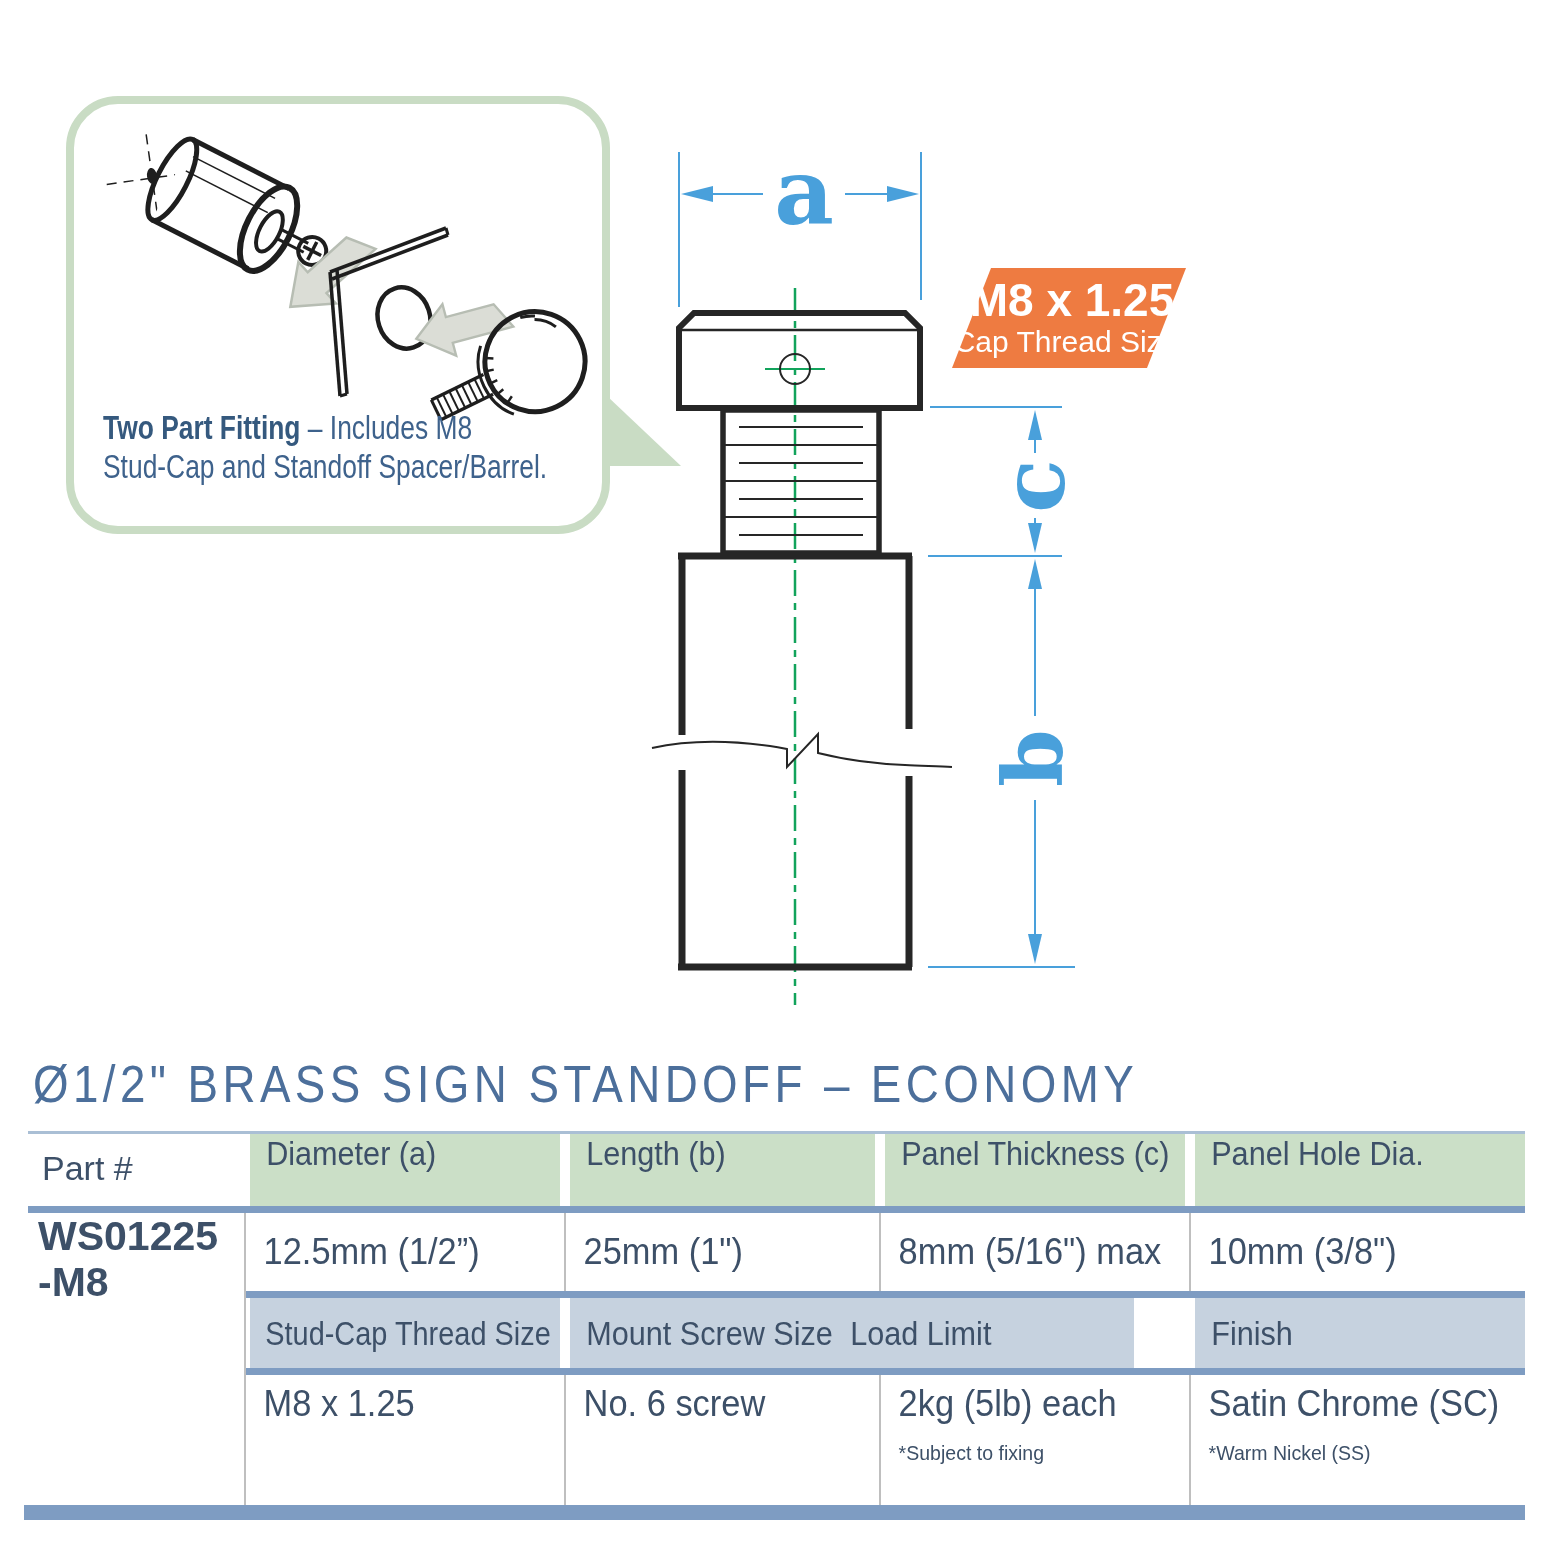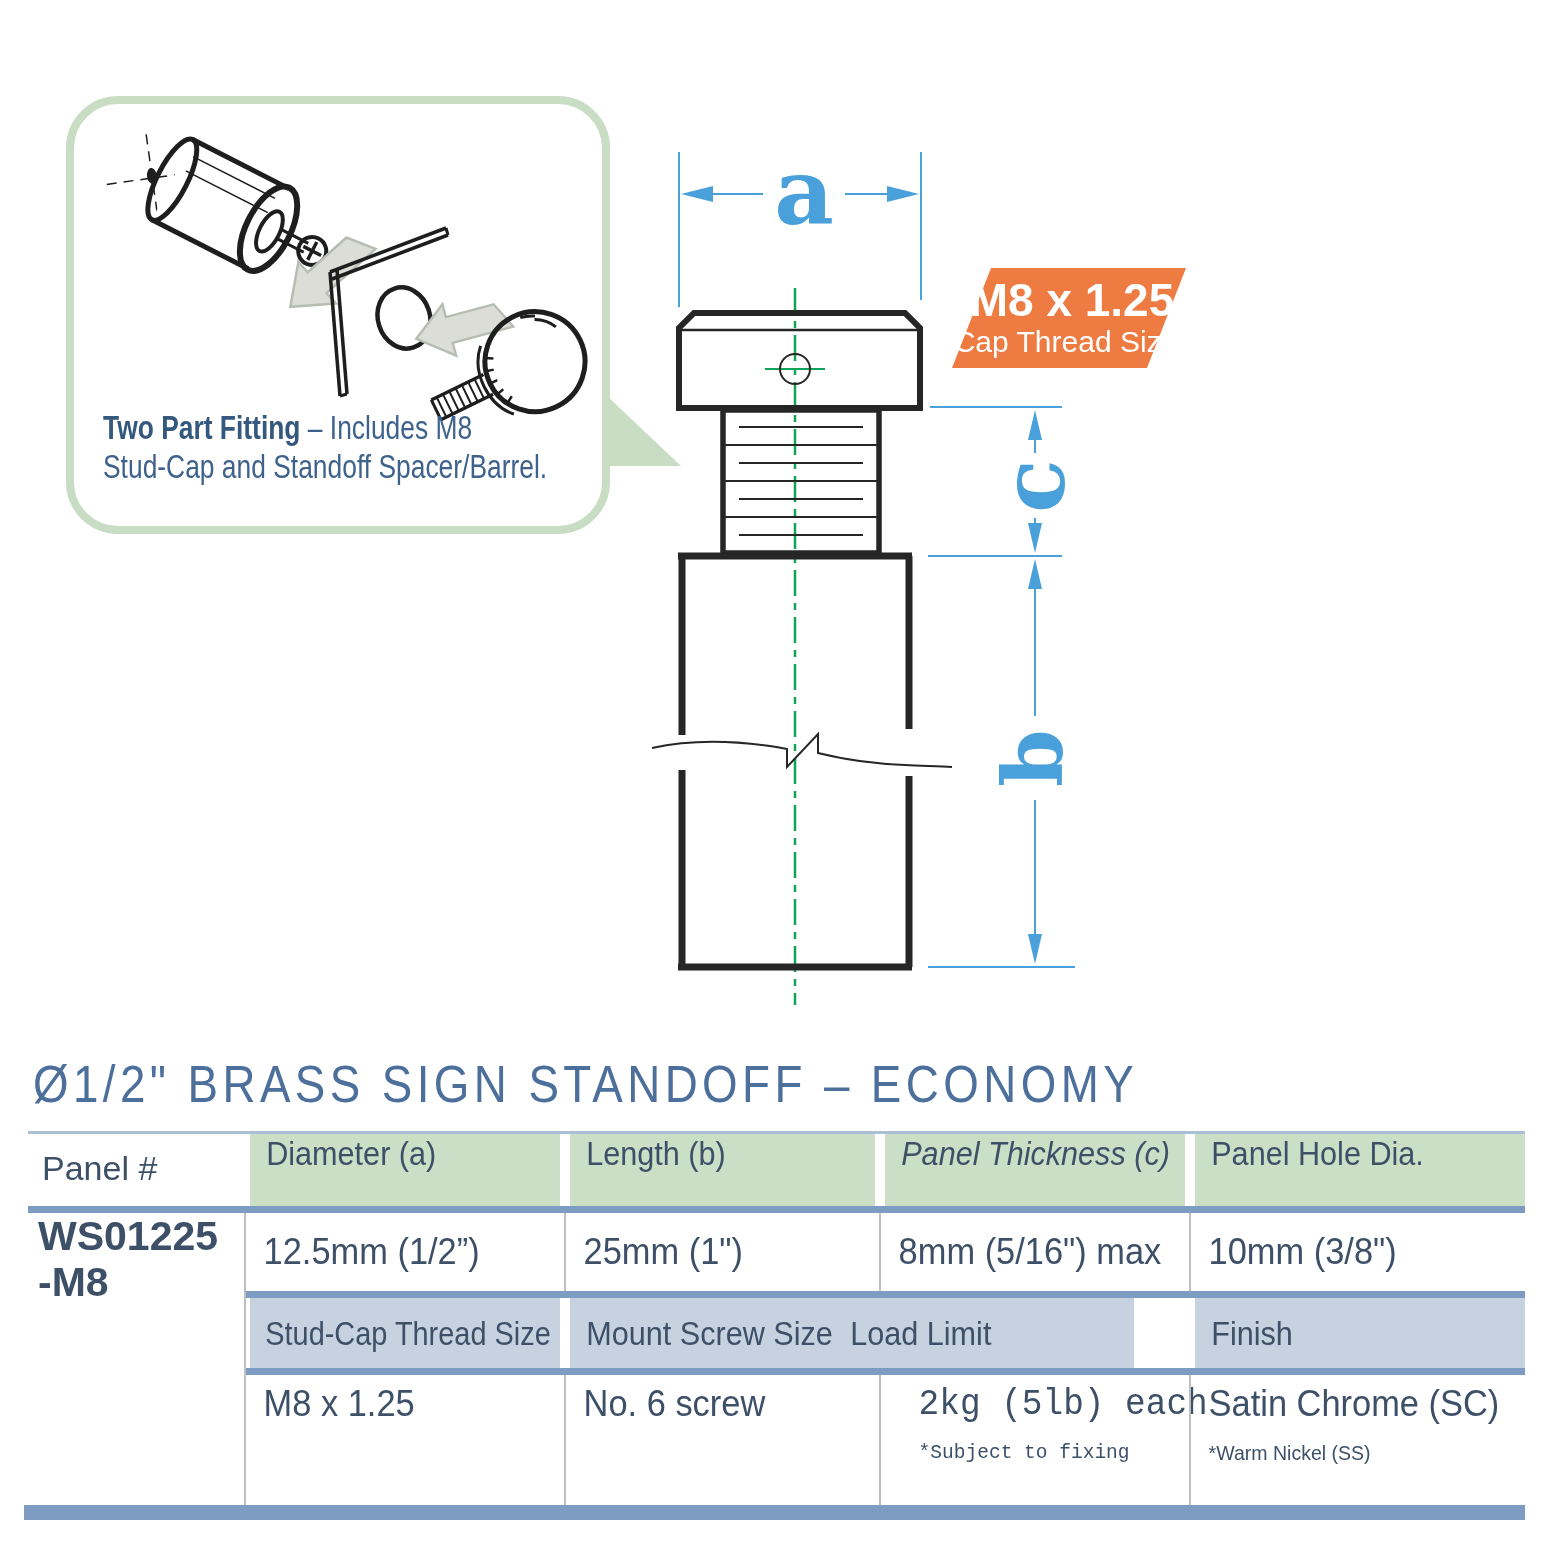--- a/index.html
+++ b/index.html
@@ -232,31 +232,31 @@
 
   <div id="spec-table">
     <div class="abs" style="left:0;top:0;width:1497px;height:3px;background:var(--rule-light);"></div>
 
     <div class="hdr-green" style="left:222px;width:310px;">
       <span class="hdr-text">Diameter (a)</span>
       </div>
     <div class="hdr-green" style="left:542px;width:305px;">
       <span class="hdr-text">Length (b)</span>
       </div>
-    <div class="hdr-green" style="left:857px;width:300px;font-style:italic;">
+    <div class="hdr-green" style="left:857px;width:300px;">
       <span class="hdr-text">Panel Thickness (c)</span>
       </div>
     <div class="hdr-green" style="left:1167px;width:330px;">
       <span class="hdr-text">Panel Hole Dia.</span>
       </div>
 
     <div class="rule" style="left:0;top:75px;width:1497px;height:7px;"></div>
 
     <div id="part-cell">
-      <div id="part-label">Panel #</div>
+      <div id="part-label">Part #</div>
       <div id="part-number">
         <div>WS01225</div>
         <div>-M8</div>
       </div>
     </div>
 
     <div class="cell-r1" style="left:217px;width:260px;">
       <span class="cell-text">12.5mm (1/2”)</span>
       </div>
     <div class="cell-r1" style="left:537px;width:315px;">
@@ -283,21 +283,21 @@
     <div class="hdr-blue" style="left:1167px;width:330px;text-align:right;">
       <span class="hdr-text">Finish</span>
       </div>
 
     <div class="rule" style="left:217px;top:237px;width:1280px;height:7px;"></div>
 
     <div class="cell-r2" style="left:217px;width:320px;">
       <span class="cell-text">M8 x 1.25</span></div>
     <div class="cell-r2" style="left:537px;width:315px;">
       <span class="cell-text">No. 6 screw</span></div>
-    <div class="cell-r2" style="left:872px;width:364px;font-family:Liberation Mono, monospace;">
+    <div class="cell-r2" style="left:852px;width:364px;">
       <div><span class="cell-text">2kg (5lb) each</span></div>
       <div class="note"><span class="cell-text">*Subject to fixing</span></div>
     </div>
     <div class="cell-r2" style="left:1162px;width:335px;">
       <div><span class="cell-text">Satin Chrome (SC)</span></div>
       <div class="note"><span class="cell-text">*Warm Nickel (SS)</span></div>
     </div>
 
     <div class="sep" style="left:216px;top:82px;height:292px;"></div>
     <div class="sep" style="left:536px;top:82px;height:78px;"></div>

